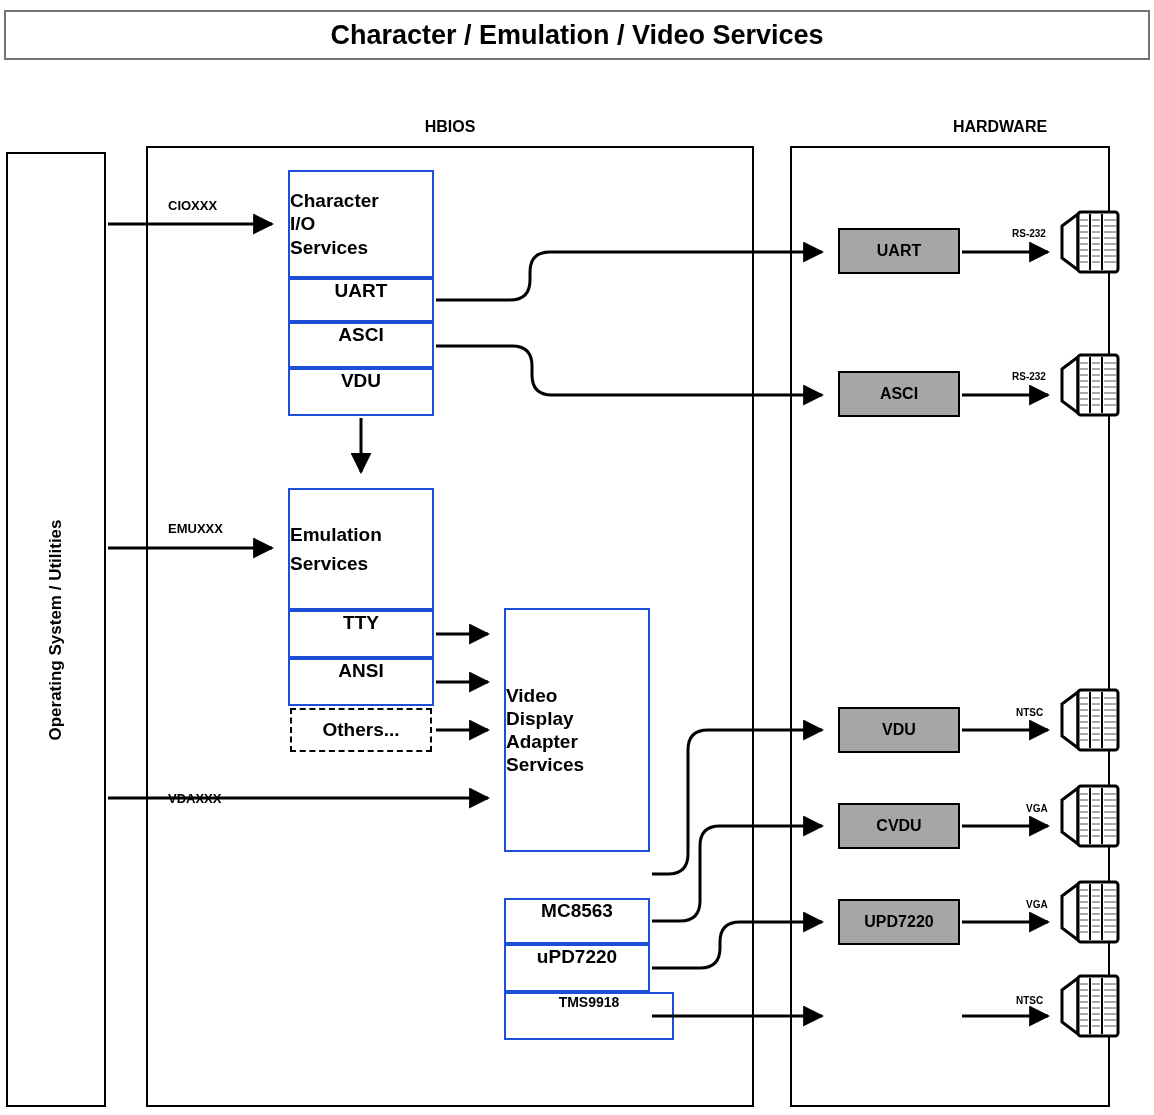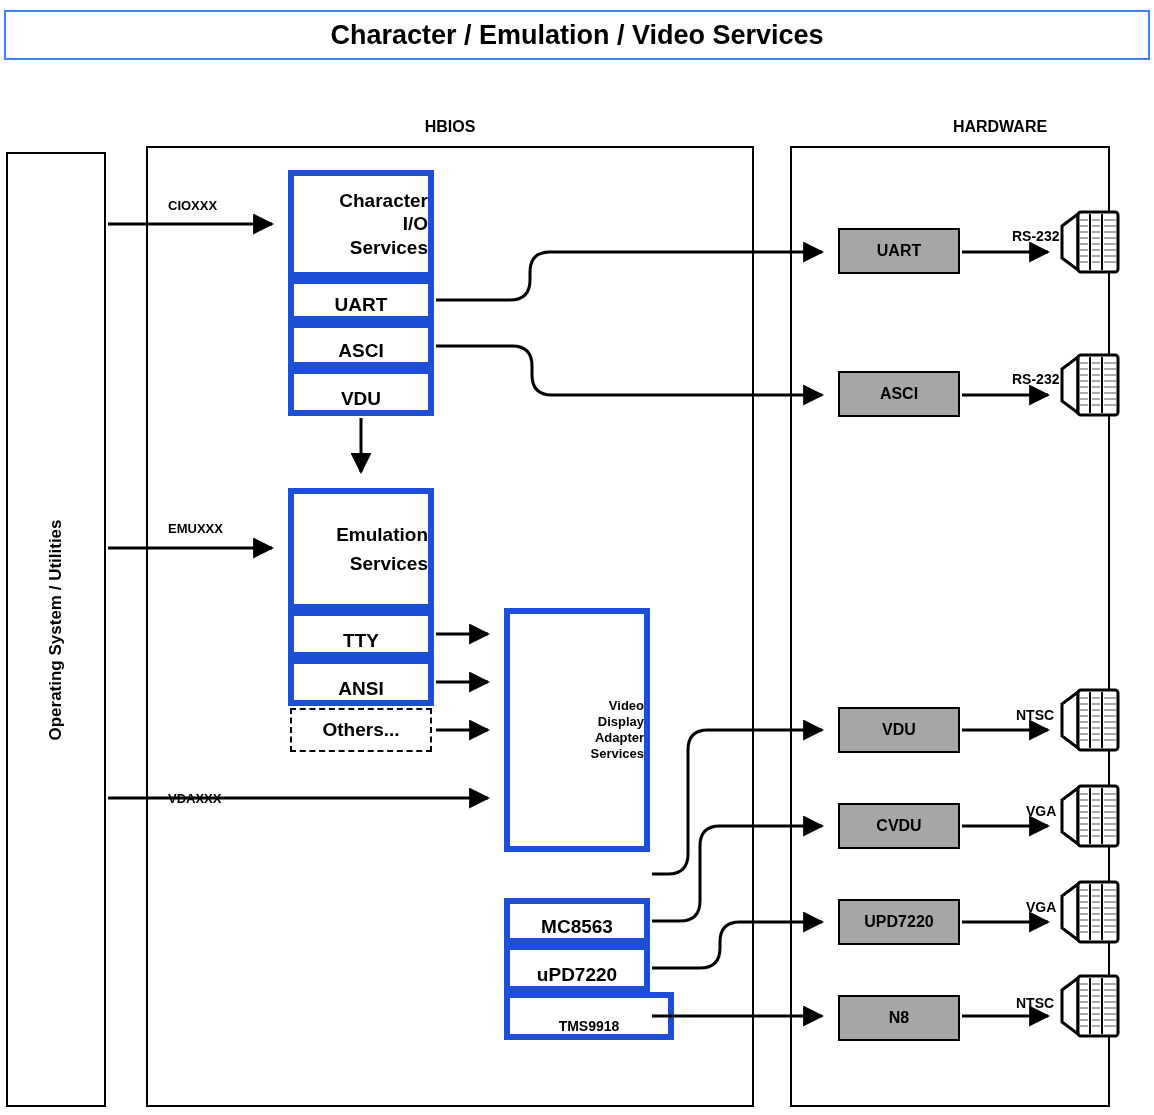--- a/index.html
+++ b/index.html
@@ -15,21 +15,21 @@
     width: 1154px;
     height: 1115px;
     background: #ffffff;
     overflow: hidden;
   }
   .abs { position: absolute; box-sizing: border-box; }
 
   
   .title-bar {
     left: 4px; top: 10px; width: 1146px; height: 50px;
-    border: 2px solid #3b82f6;
+    border: 2px solid #737373;
     display: flex; align-items: center; justify-content: center;
     font-size: 27px; font-weight: bold; color: #000;
   }
 
   
   .col-heading {
     font-size: 16px; font-weight: bold; color: #000;
     text-align: center;
   }
 
@@ -48,23 +48,23 @@
   .os-bar span {
     transform: rotate(-90deg);
     white-space: nowrap;
     font-size: 17px;
     font-weight: bold;
     color: #000;
   }
 
   
   .box {
-    border: 6px solid #1d4ed8;
+    border: 2px solid #1d4ed8;
     background: #fff;
-    display: flex; align-items: flex-end; justify-content: center;
+    display: flex; align-items: flex-start; justify-content: center;
     text-align: center;
     font-weight: bold;
     color: #000;
   }
   .box.multiline { flex-direction: column; line-height: 1.22; }
 
   
   .hw-box {
     border: 2px solid #000;
     background: #a6a6a6;
@@ -75,21 +75,21 @@
   
   .dashed {
     border: 2px dashed #000;
   }
 
   
   .edge-label {
     font-size: 13px; font-weight: bold; color: #000;
     white-space: nowrap;
   }
-  .edge-label.small { font-size: 14px; padding-left: 40px; }
+  .edge-label.small { font-size: 10px; padding-left: 40px; }
 
   svg.overlay {
     position: absolute; left: 0; top: 0;
     width: 1154px; height: 1115px;
     pointer-events: none;
   }
 </style>
 </head>
 <body>
 
@@ -117,40 +117,39 @@
   <div class="abs box" style="left:288px; top:368px; width:146px; height:48px; font-size:19px;">VDU</div>
 
   <div class="abs box multiline" style="left:288px; top:488px; width:146px; height:122px; font-size:19px;gap:6px;">
     <div>Emulation</div>
     <div>Services</div>
   </div>
   <div class="abs box" style="left:288px; top:610px; width:146px; height:48px; font-size:19px;">TTY</div>
   <div class="abs box" style="left:288px; top:658px; width:146px; height:48px; font-size:19px;">ANSI</div>
   <div class="abs box dashed" style="left:290px; top:708px; width:142px; height:44px; font-size:19px; display:flex; align-items:center; justify-content:center; font-weight:bold; background:#fff;">Others...</div>
 
-  <div class="abs box multiline" style="left:504px; top:608px; width:146px; height:244px; font-size:13px;">
+  <div class="abs box multiline" style="left:504px; top:608px; width:146px; height:244px; font-size:19px;">
     <div>Video</div>
     <div>Display</div>
     <div>Adapter</div>
     <div>Services</div>
   </div>
   <div class="abs box" style="left:504px; top:898px; width:146px; height:46px; font-size:19px;">MC8563</div>
   <div class="abs box" style="left:504px; top:944px; width:146px; height:48px; font-size:19px;">uPD7220</div>
   <div class="abs box" style="left:504px; top:992px; width:170px; height:48px; font-size:14px;">TMS9918</div>
 
   <div class="abs edge-label" style="left:168px; top:198px;">CIOXXX</div>
   <div class="abs edge-label" style="left:168px; top:521px;">EMUXXX</div>
   <div class="abs edge-label" style="left:168px; top:775px;margin-top:16px;">VDAXXX</div>
 
   <div class="abs hw-box" style="left:838px; top:228px; width:122px; height:46px;">UART</div>
   <div class="abs hw-box" style="left:838px; top:371px; width:122px; height:46px;">ASCI</div>
   <div class="abs hw-box" style="left:838px; top:707px; width:122px; height:46px;">VDU</div>
   <div class="abs hw-box" style="left:838px; top:803px; width:122px; height:46px;">CVDU</div>
   <div class="abs hw-box" style="left:838px; top:899px; width:122px; height:46px;">UPD7220</div>
-  <div class="abs hw-box" style="left:838px; top:995px; width:122px; height:46px;">N8</div>
 
   <div class="abs edge-label small" style="left:972px; top:228px;">RS-232</div>
   <div class="abs edge-label small" style="left:972px; top:371px;">RS-232</div>
   <div class="abs edge-label small" style="left:976px; top:707px;">NTSC</div>
   <div class="abs edge-label small" style="left:986px; top:803px;">VGA</div>
   <div class="abs edge-label small" style="left:986px; top:899px;">VGA</div>
   <div class="abs edge-label small" style="left:976px; top:995px;">NTSC</div>
 
   <svg class="overlay" viewBox="0 0 1154 1115" xmlns="http://www.w3.org/2000/svg">
     <defs>

